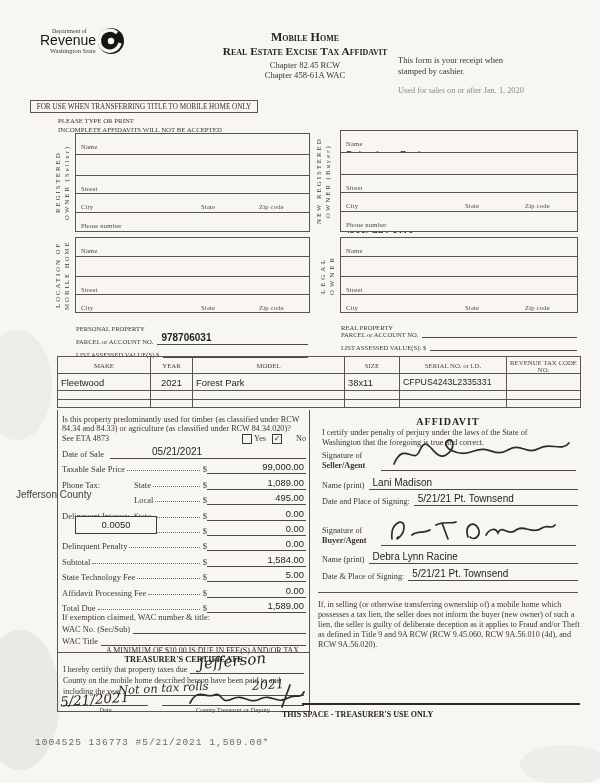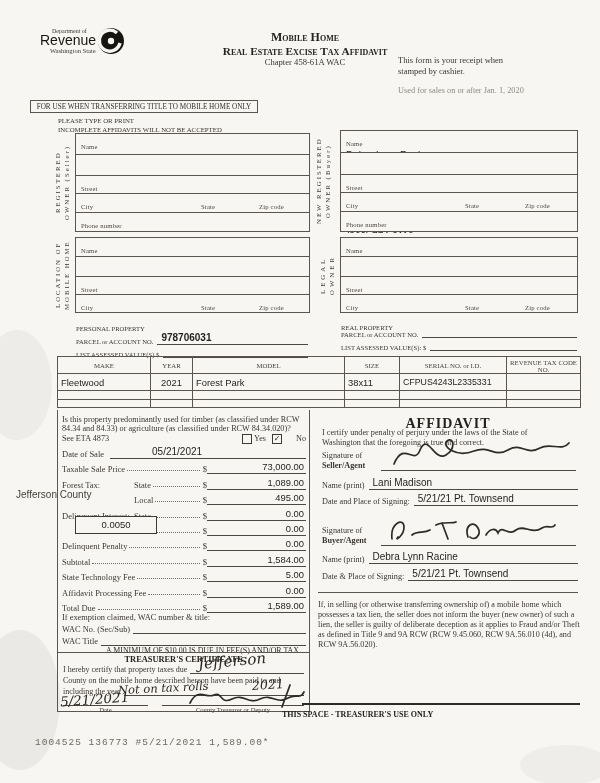--- a/index.html
+++ b/index.html
@@ -47,20 +47,21 @@
       <circle cx="15" cy="15" r="3.2" fill="#f7f6f3"></circle>
     </svg>
     <div class="ser" style="font-size:6px; margin-left:12px;">Department of</div>
     <div class="san" style="font-size:14px; font-weight:normal; color:#17150f; line-height:13px;">Revenue</div>
     <div class="ser" style="font-size:6.5px; margin-left:10px;">Washington State</div>
   </div>
 
   <div class="abs" style="left:180px; top:30px; width:250px; text-align:center;">
     <div style="font-variant:small-caps; font-weight:bold; font-size:12px; color:#262420;">Mobile Home</div>
     <div style="font-variant:small-caps; font-weight:bold; font-size:11.3px; color:#262420;">Real Estate Excise Tax Affidavit</div>
+    <div style="font-size:8.6px; margin-top:3px;">Chapter 82.45 RCW</div>
     <div style="font-size:8.6px;">Chapter 458-61A WAC</div>
   </div>
 
   <div class="abs ser" style="left:398px; top:55px; width:170px; font-size:8.5px; line-height:10.5px;">
     <span>This form is your receipt when</span><br>
     <span>stamped by cashier.</span>
   </div>
   <div class="abs ser" style="left:398px; top:86px; width:180px; font-size:8.3px; color:#8d8982;">Used for sales on or after Jan. 1, 2020</div>
 
   <div class="abs box" style="left:30px; top:100px; width:228px; height:13px; text-align:center; font-size:7.2px; line-height:13px; color:#332f2a;">FOR USE WHEN TRANSFERRING TITLE TO MOBILE HOME ONLY</div>
@@ -278,24 +279,24 @@
   <div class="abs" style="left:62px; top:446px; width:244px; display:flex; align-items:flex-end; font-size:8.5px;">
     <span>Date of Sale</span>
     <span class="uline val" style="flex:1; margin-left:6px; padding:0 0 1px 42px;">05/21/2021</span>
   </div>
 
   <div class="abs" style="left:62px; top:459px; width:244px;">
     <div class="mrow">
       <span>Taxable Sale Price</span>
         <span class="leader"></span>
       <span>$</span>
-      <span class="mval">73,000.00</span>
-    </div>
-    <div class="mrow">
-      <span class="l1w">Forest Tax:</span>
+      <span class="mval">99,000.00</span>
+    </div>
+    <div class="mrow">
+      <span class="l1w">Phone Tax:</span>
       <span>State</span>
         <span class="leader"></span>
       <span>$</span>
       <span class="mval">1,089.00</span>
     </div>
     <div class="mrow">
       <span class="l1w"></span>
       <span>Local</span>
         <span class="leader"></span>
       <span>$</span>
@@ -354,21 +355,21 @@
   <div class="abs" style="left:62px; top:624px; width:244px; display:flex; align-items:flex-end; font-size:8.4px;">
     <span>WAC No. (Sec/Sub)</span>
     <span class="uline" style="flex:1; margin-left:3px; height:9px;"></span>
   </div>
   <div class="abs" style="left:62px; top:636px; width:244px; display:flex; align-items:flex-end; font-size:8.4px;">
     <span>WAC Title</span>
     <span class="uline" style="flex:1; margin-left:3px; height:9px;"></span>
   </div>
   <div class="abs ser" style="left:57px; top:646px; width:293px; text-align:center; font-size:7.9px; color:#2e2b26;">A MINIMUM OF $10.00 IS DUE IN FEE(S) AND/OR TAX.</div>
 
-  <div class="abs ser" style="left:318px; top:416px; width:260px; text-align:center; font-weight:bold; font-size:14px; letter-spacing:1px; color:#26231f;">AFFIDAVIT</div>
+  <div class="abs ser" style="left:318px; top:416px; width:260px; text-align:center; font-weight:bold; font-size:10px; letter-spacing:1px; color:#26231f;">AFFIDAVIT</div>
   <div class="abs ser" style="left:322px; top:428px; width:256px; font-size:8.2px; line-height:10px;">
     <span>I certify under penalty of perjury under the laws of the State of</span><br>
     <span>Washington that the foregoing is true and correct.</span>
   </div>
 
   <div class="abs ser" style="left:322px; top:451px; font-size:8.2px;">Signature of</div>
   <div class="abs ser" style="left:322px; top:461px; font-size:8.2px; font-weight:bold;">Seller/Agent</div>
   <div class="abs uline" style="left:381px; top:462px; width:195px; height:8px;"></div>
   <svg class="sig abs" style="left:388px; top:430px;" width="186" height="42" viewBox="0 0 186 42">
     <path d="M6,34 C16,10 26,36 32,20 C40,2 46,32 58,25 C68,19 66,6 59,11 C53,16 68,28 86,21 C102,15 106,28 120,20 C134,12 138,26 152,18 C162,12 174,22 181,13"></path>

